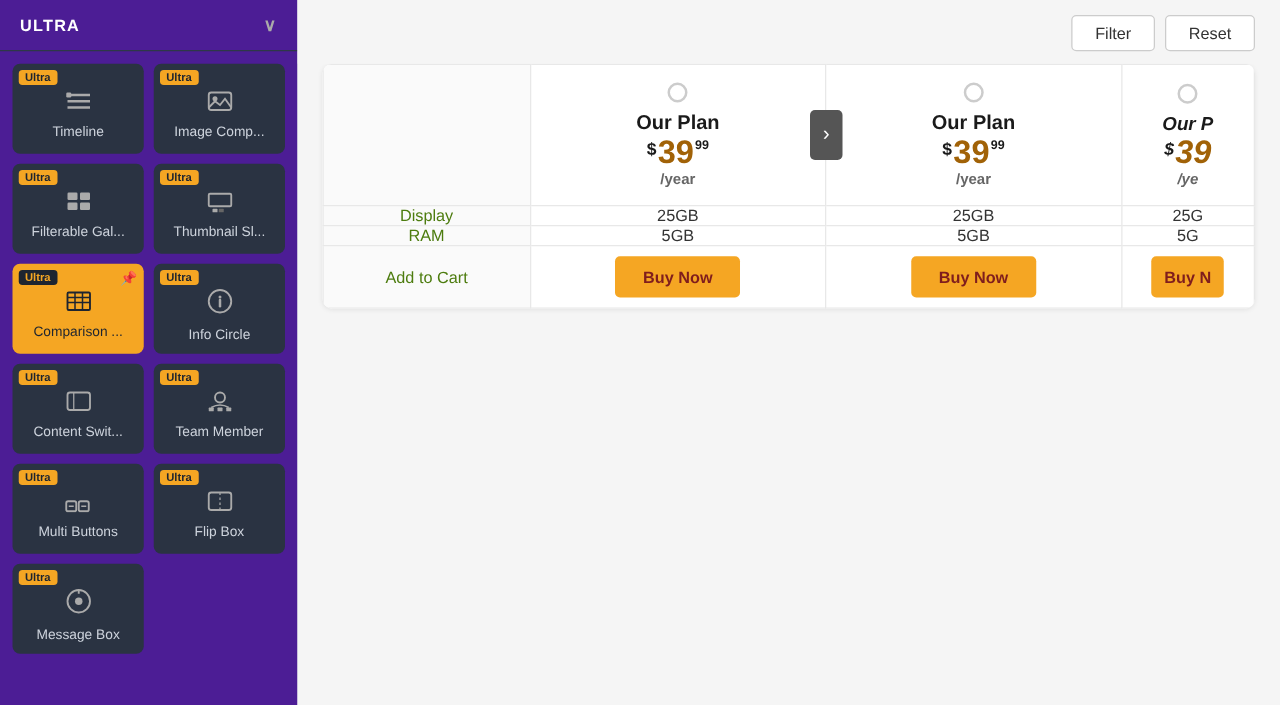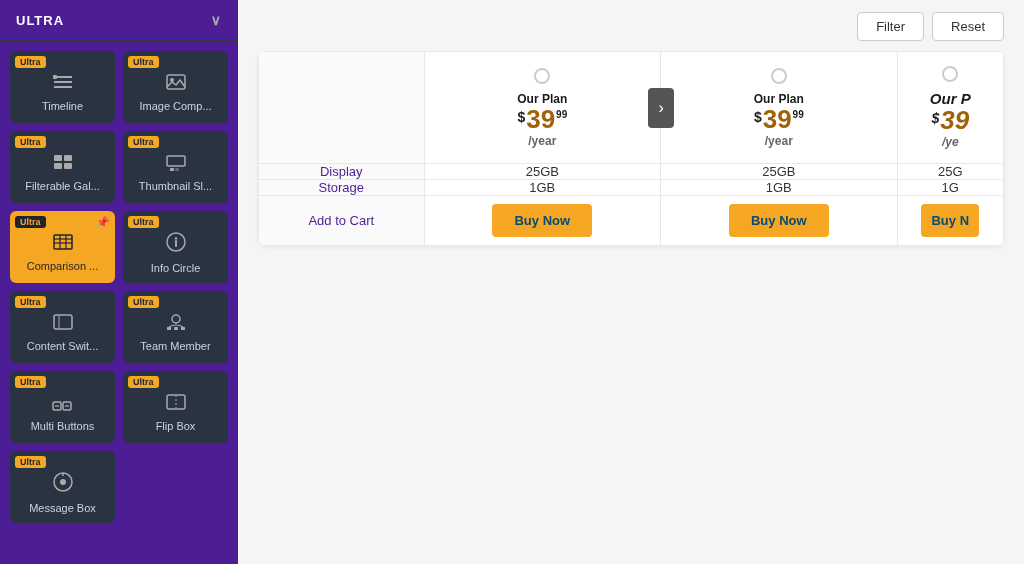--- a/index.html
+++ b/index.html
@@ -138,53 +138,53 @@
     }
     .plan-radio {
       width: 16px;
       height: 16px;
       border-radius: 50%;
       border: 2px solid #ccc;
       margin: 0 auto 8px;
       display: block;
     }
     .plan-name {
-      font-size: 12px;
+      font-size: 16px;
       font-weight: 700;
       color: #1a1a1a;
       display: block;
     }
     .plan-price {
       display: flex;
       align-items: flex-start;
       justify-content: center;
       gap: 1px;
     }
     .price-dollar { font-size: 14px; color: #1a1a1a; margin-top: 3px; }
     .price-amount { font-size: 26px; font-weight: 700; color: #a16207; line-height: 1; }
     .price-cents { font-size: 10px; color: #1a1a1a; margin-top: 3px; }
     .price-period { font-size: 12px; color: #666; display: block; margin-top: 2px; }
 
     .feature-cell {
       text-align: left;
       padding: 12px 16px;
       font-size: 13px;
-      color: #4c1d95;
+      color: #4d7c0f;
       background: #fafafa;
     }
     .value-cell {
       font-size: 13px;
       color: #333;
       padding: 12px 8px;
     }
     .check-mark { font-size: 16px; color: #333; }
 
     .buy-btn {
       background: #f5a623;
-      color: #0c4a6e;
+      color: #7f1d1d;
       border: none;
       padding: 9px 22px;
       border-radius: 4px;
       font-size: 13px;
       font-weight: 600;
       cursor: pointer;
       margin: 8px 0;
     }
 
     
@@ -425,27 +425,27 @@
       </thead>
       <tbody>
 
         <tr>
           <td class="feature-cell">Display</td>
           <td class="value-cell">25GB</td>
           <td class="value-cell">25GB</td>
           <td class="value-cell" style="overflow:hidden;">25G</td>
         </tr>
 
-
         <tr>
-          <td class="feature-cell">Storage</td>
-          <td class="value-cell">1GB</td>
-          <td class="value-cell">1GB</td>
-          <td class="value-cell" style="overflow:hidden;">1G</td>
+          <td class="feature-cell">RAM</td>
+          <td class="value-cell">5GB</td>
+          <td class="value-cell">5GB</td>
+          <td class="value-cell" style="overflow:hidden;">5G</td>
         </tr>
+
 
 
         <tr>
           <td class="feature-cell">Add to Cart</td>
           <td class="value-cell">
             <button class="buy-btn">Buy Now</button>
           </td>
           <td class="value-cell">
             <button class="buy-btn">Buy Now</button>
           </td>

